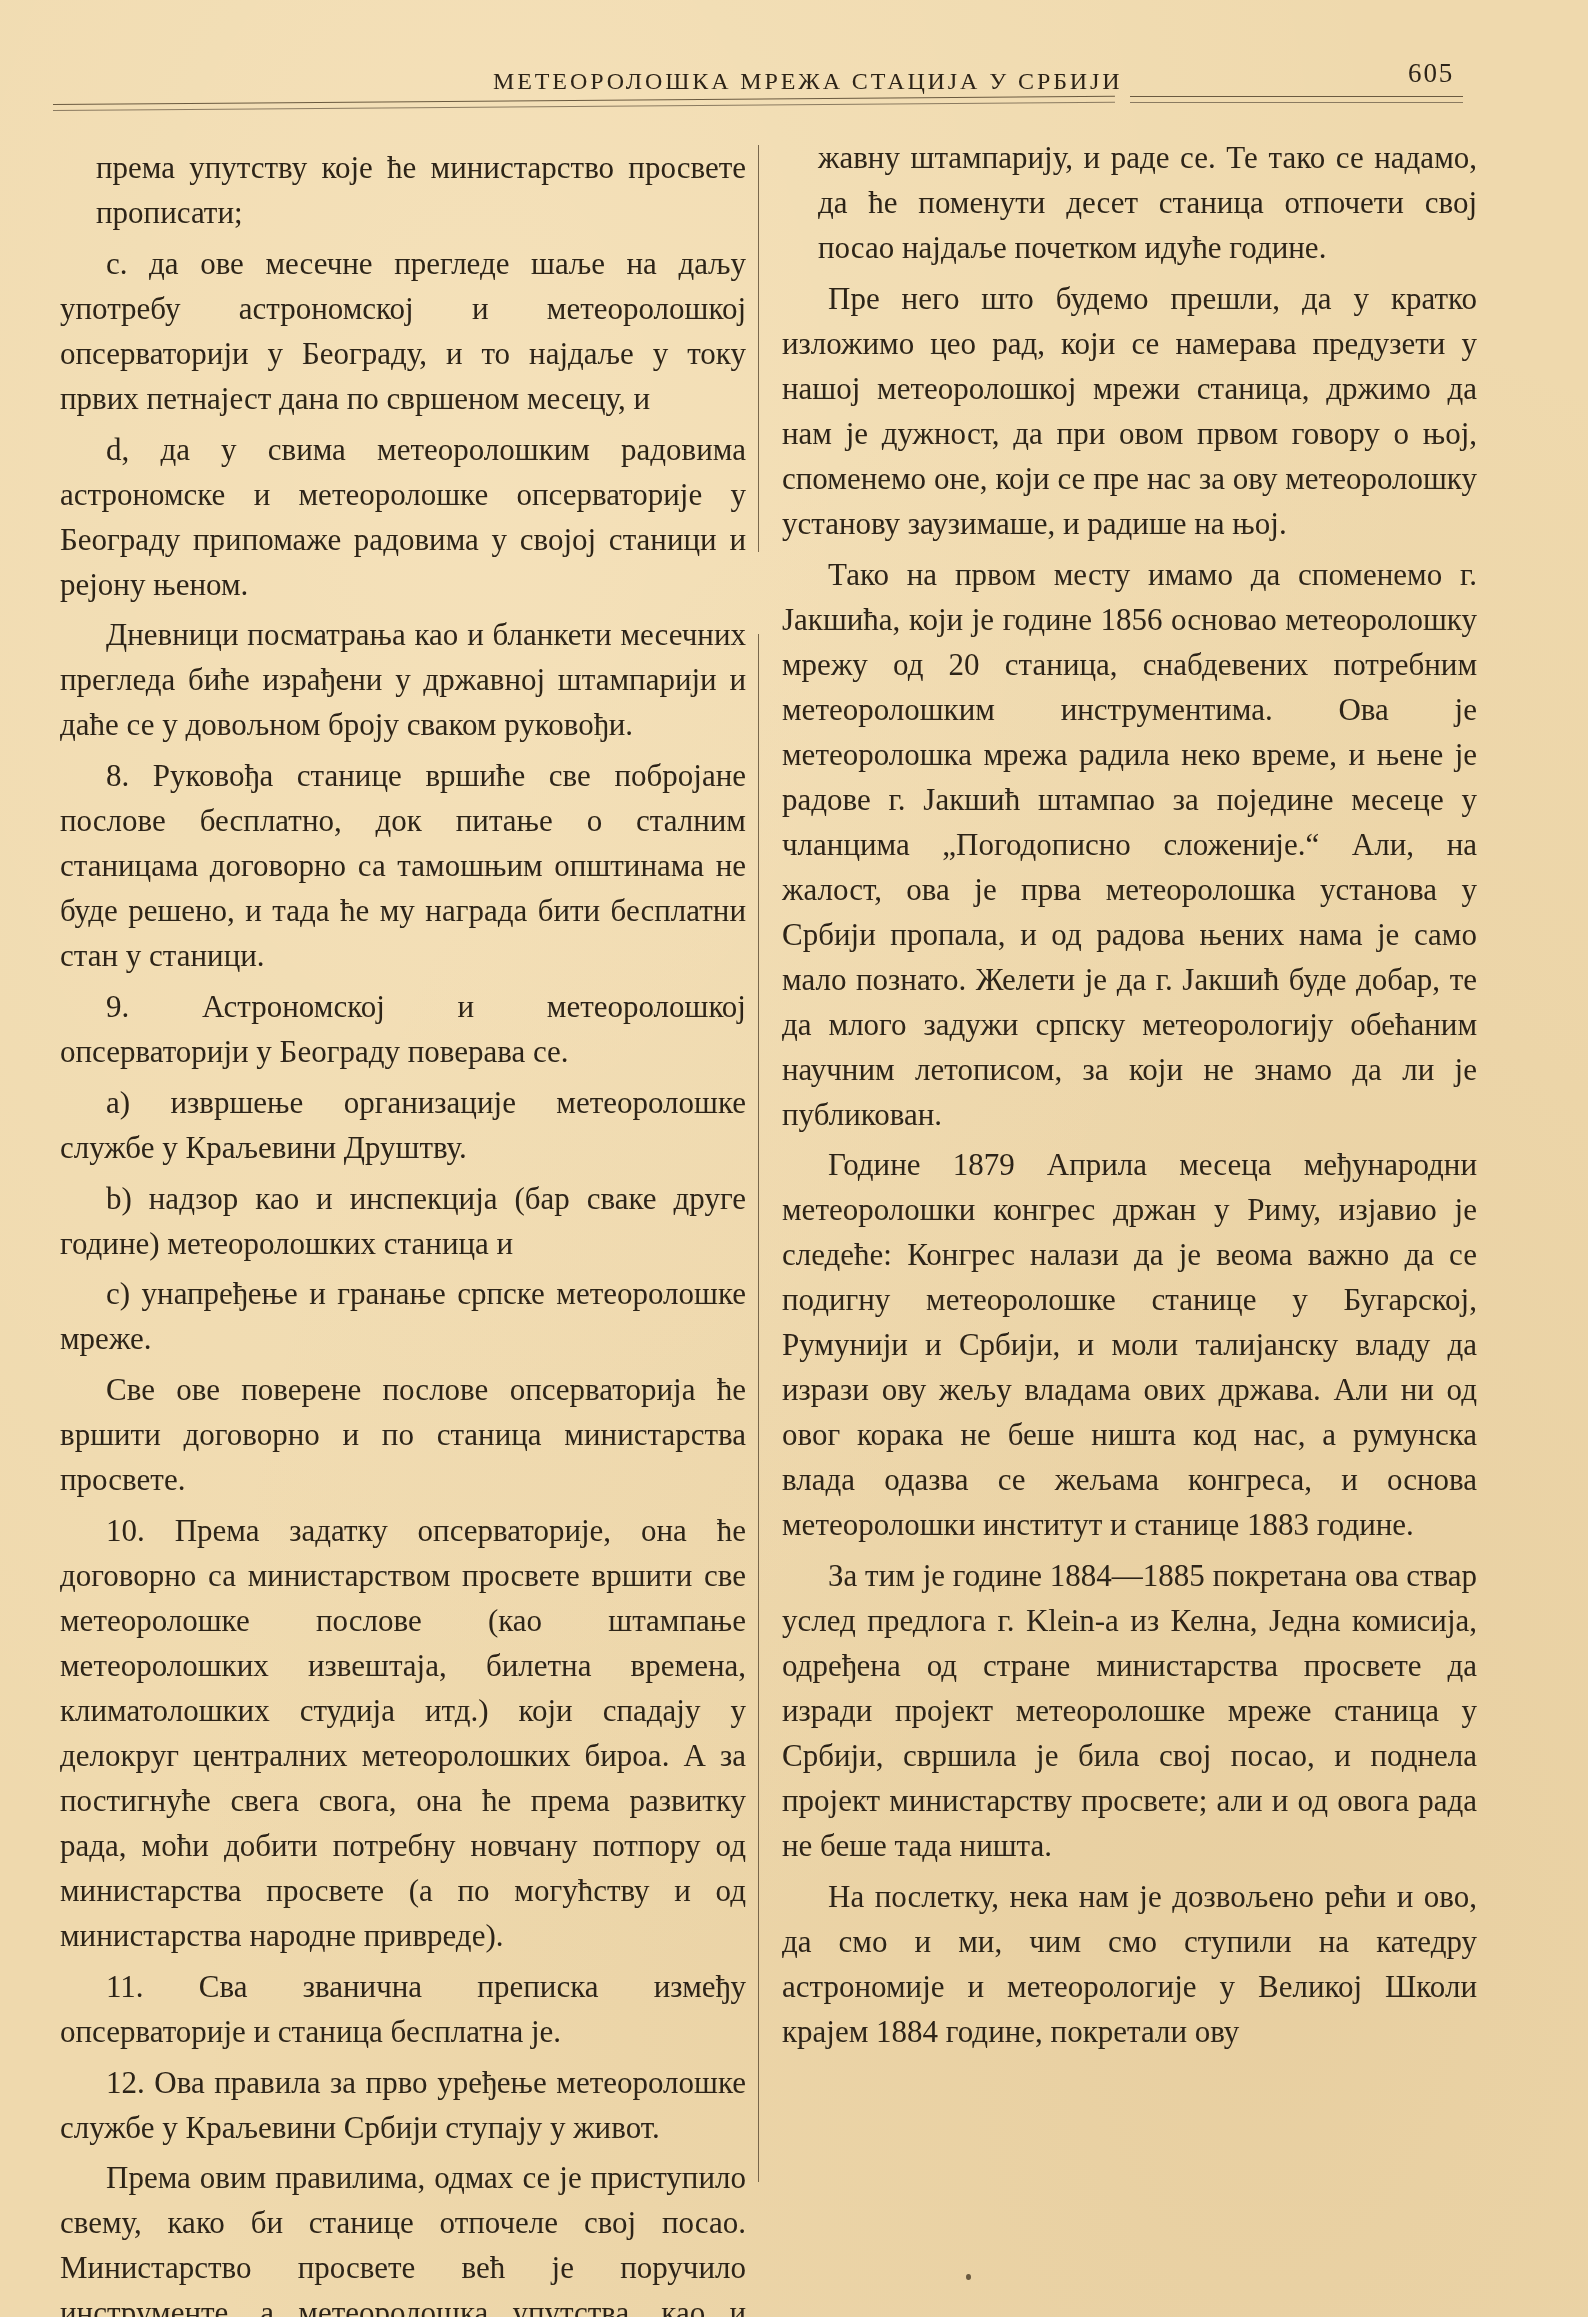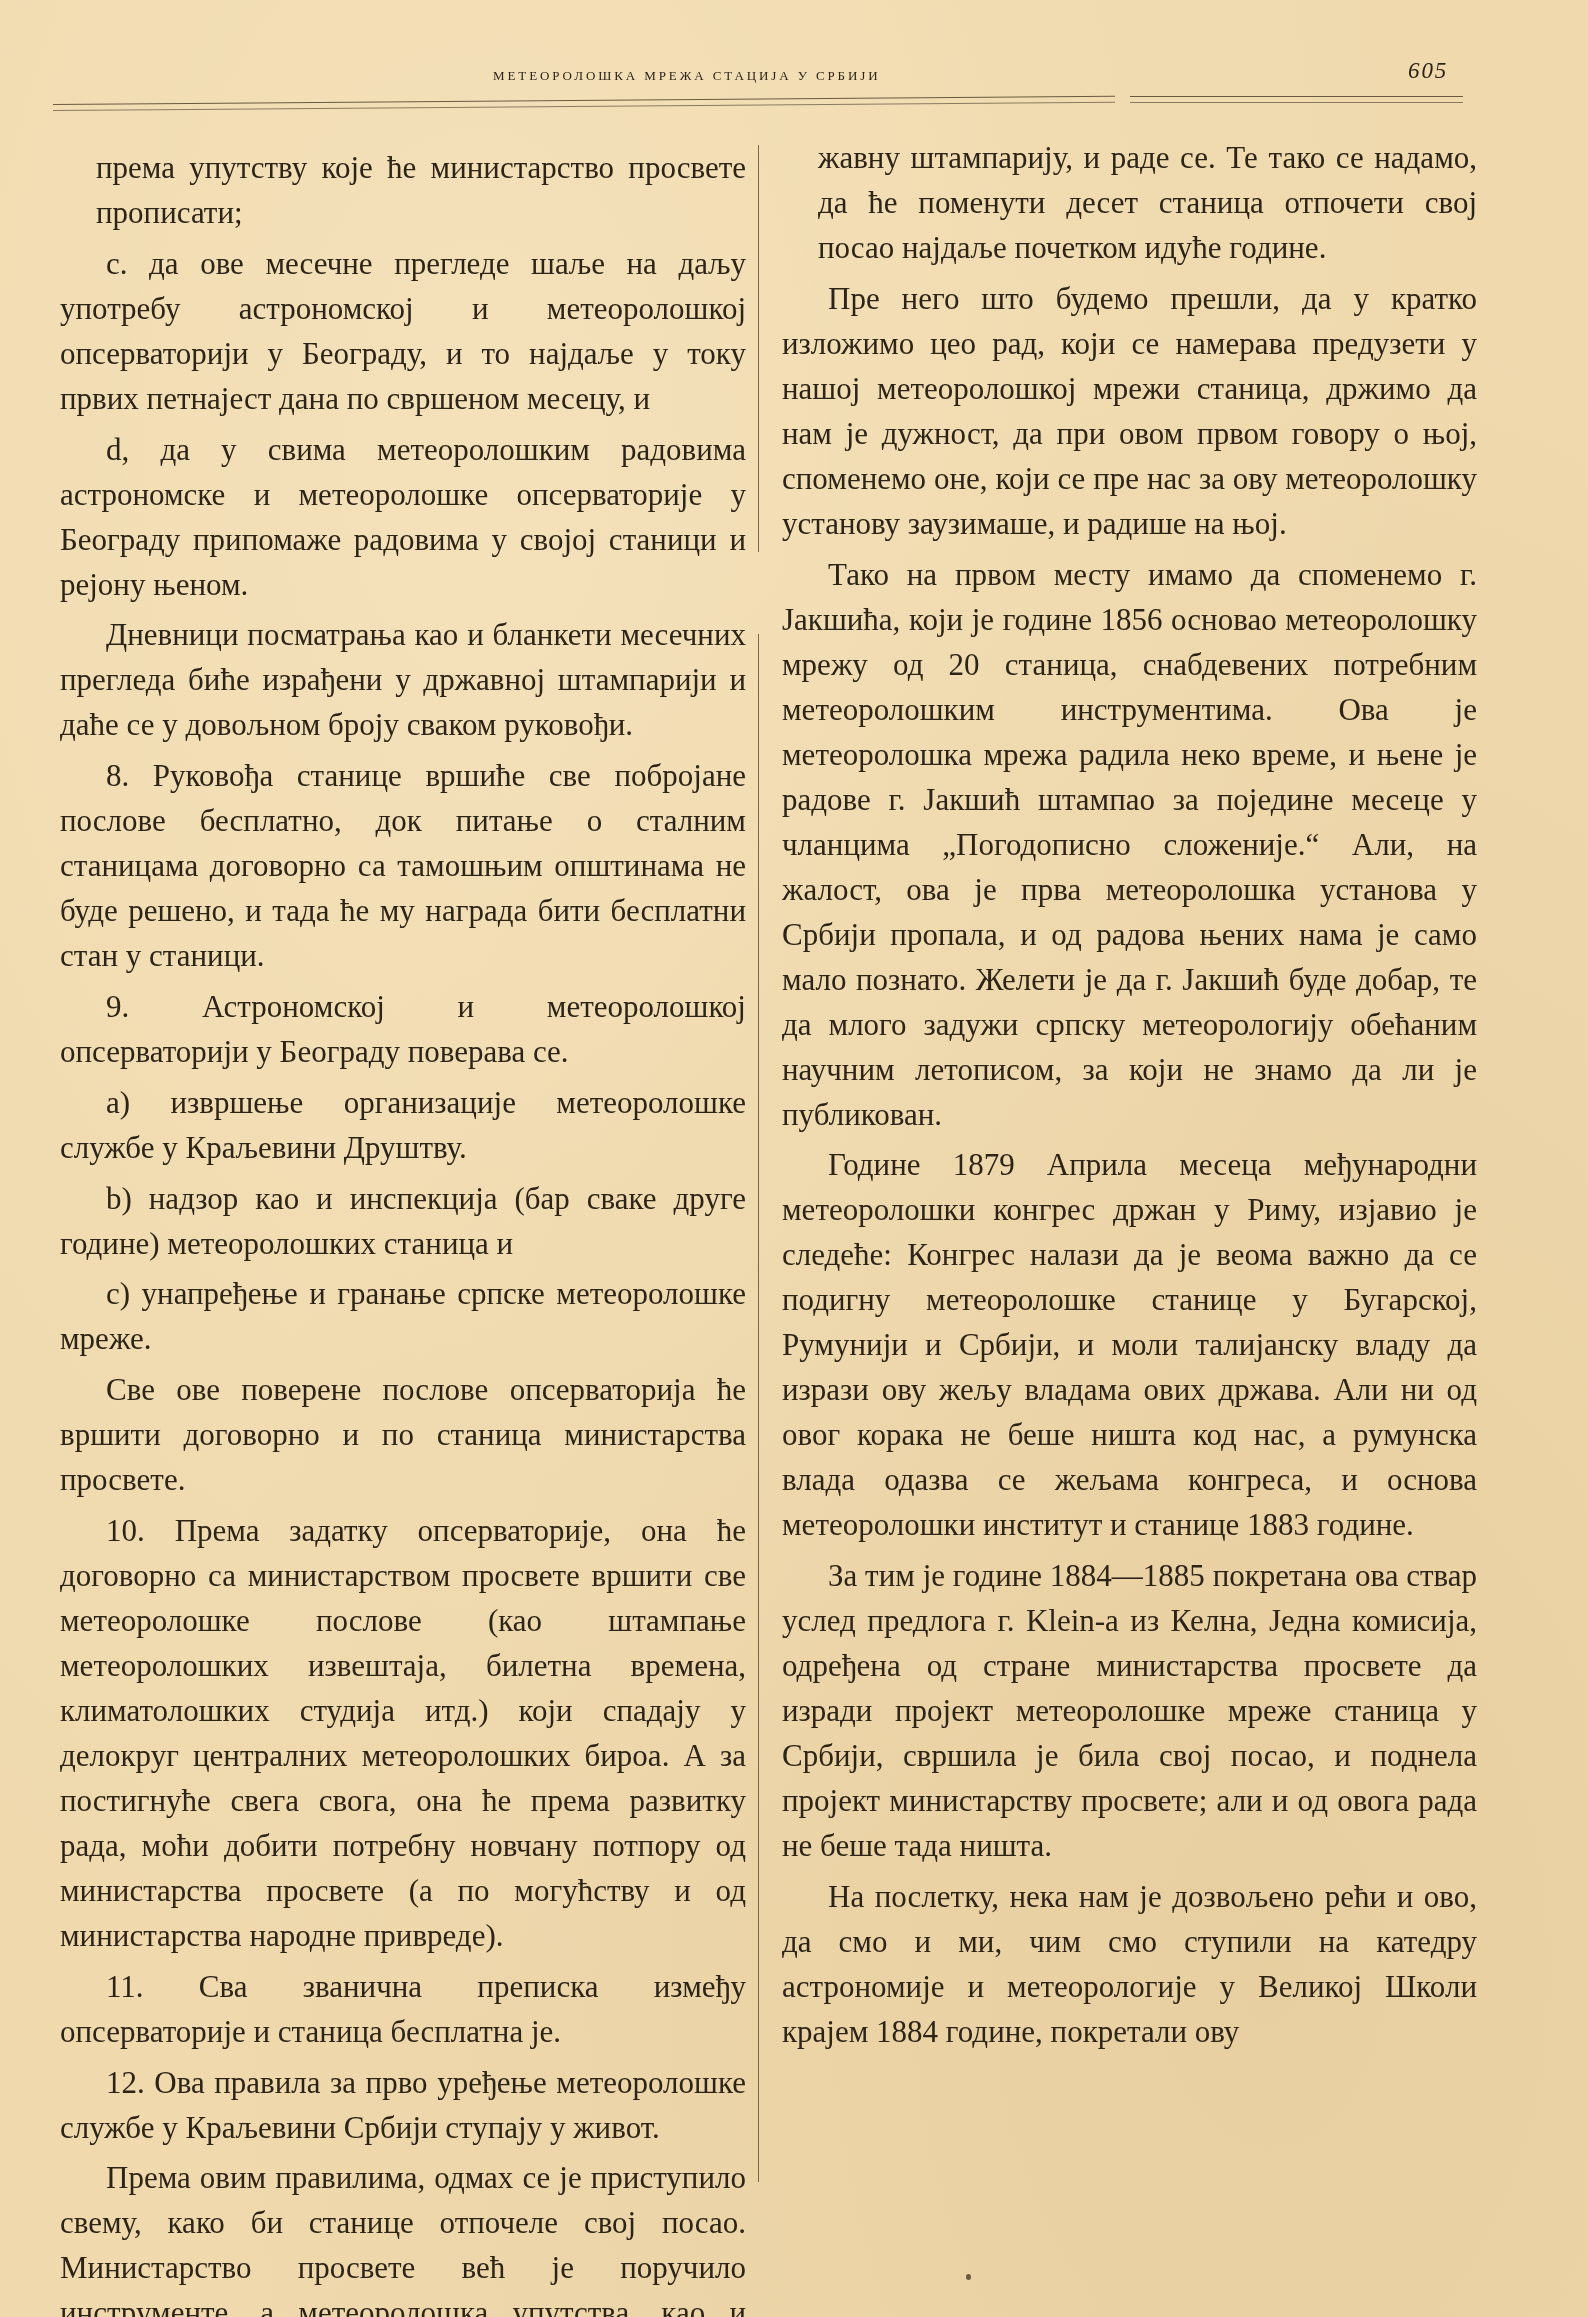--- a/index.html
+++ b/index.html
@@ -11,26 +11,26 @@
     font-family: "Liberation Serif", "DejaVu Serif", serif;
     color: #2d2418;
     position: relative;
     overflow: hidden;
   }
   .header {
     position: absolute; left: 39px; top: 54px; width: 1429px; height: 68px;
   }
   .running-title {
     position: absolute; left: 454px; top: 13.5px;
-    font-size: 13px; letter-spacing: 2.9px;
+    font-size: 24px; letter-spacing: 2.9px;
     font-family: "Liberation Serif", serif;
   }
   .page-number {
     position: absolute; left: 1369px; top: 3.9px;
-    font-size: 23px; letter-spacing: 1.9px; font-style: italic;
+    font-size: 27px; letter-spacing: 1.9px;
   }
   .rule-left {
     position: absolute; left: 13.5px; top: 50px; width: 1062px;
     height: 4.8px; border-top: 1.4px solid #6a5a40; border-bottom: 1px solid #8a7a60;
     transform: rotate(-0.45deg); transform-origin: left;
   }
   .rule-right {
     position: absolute; left: 1091px; top: 42px; width: 333px;
     height: 4.8px; border-top: 1.4px solid #6a5a40; border-bottom: 1px solid #8a7a60;
   }

